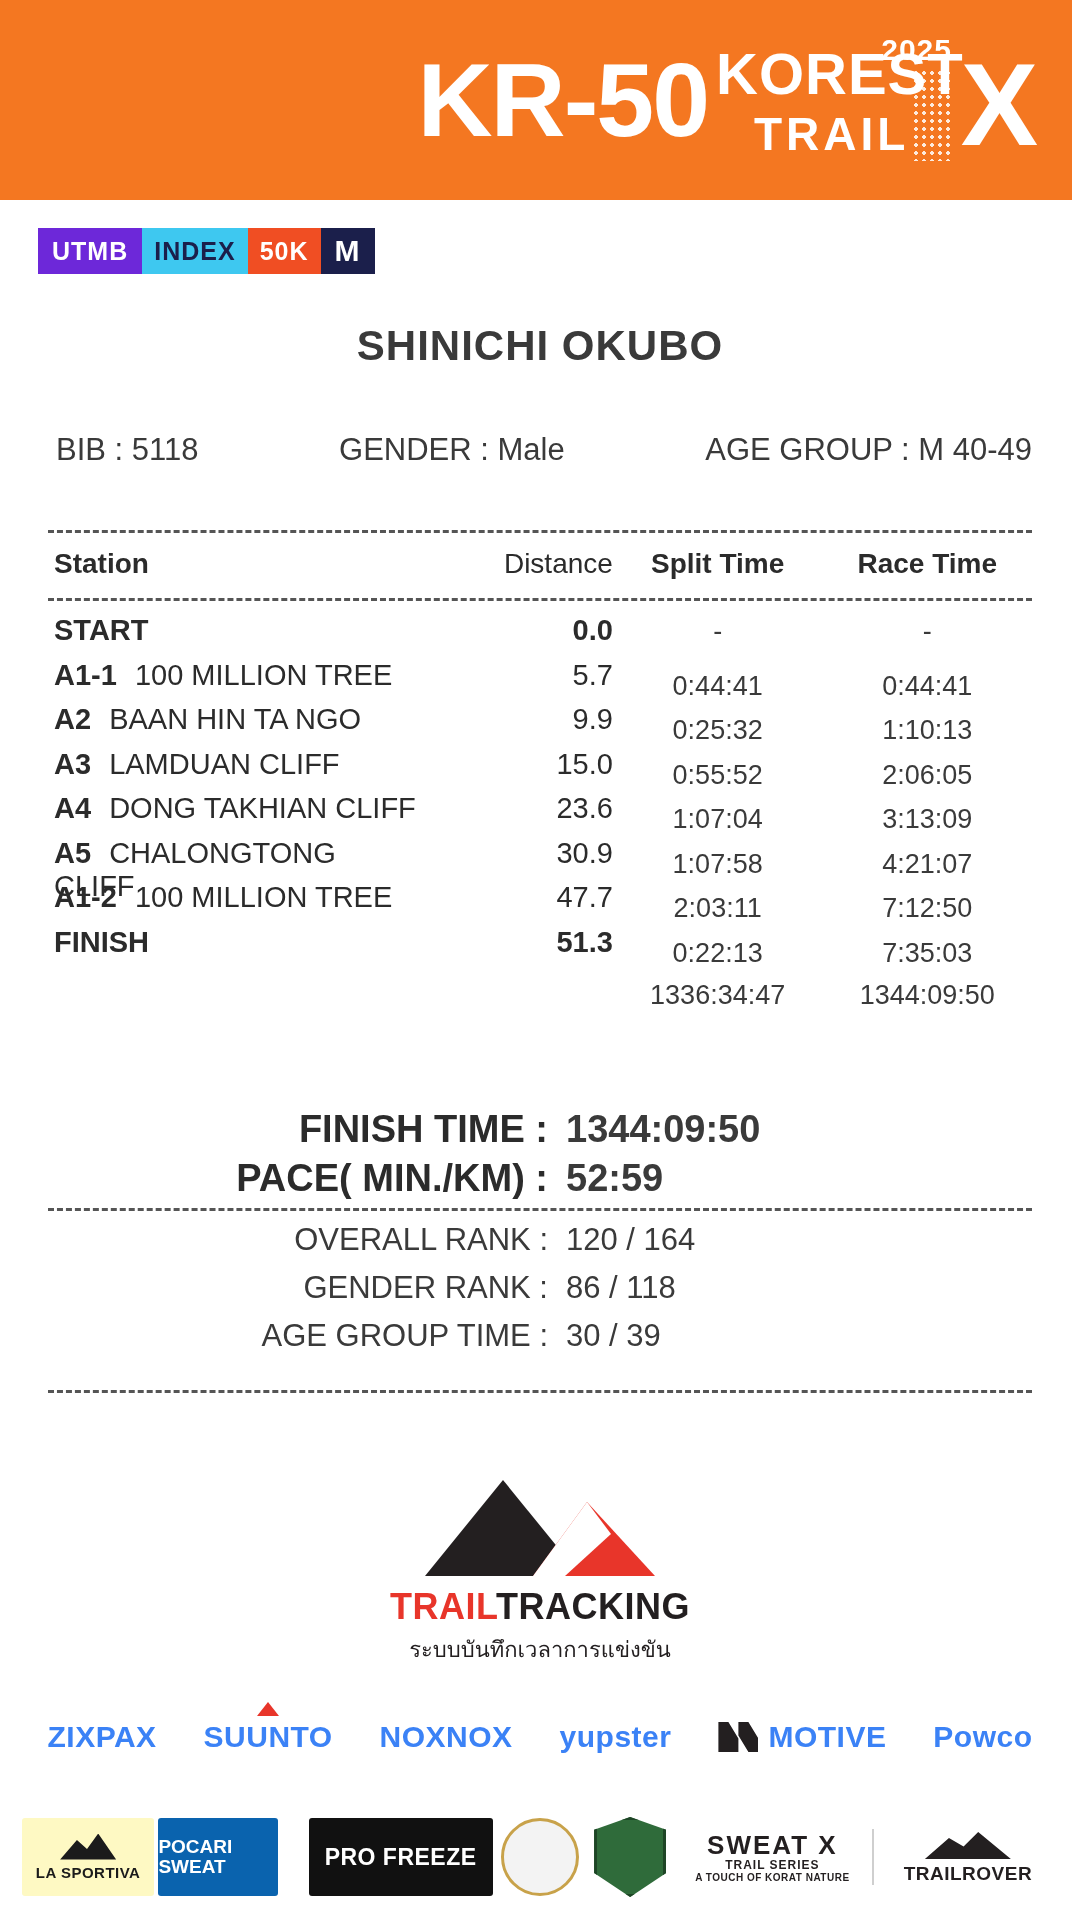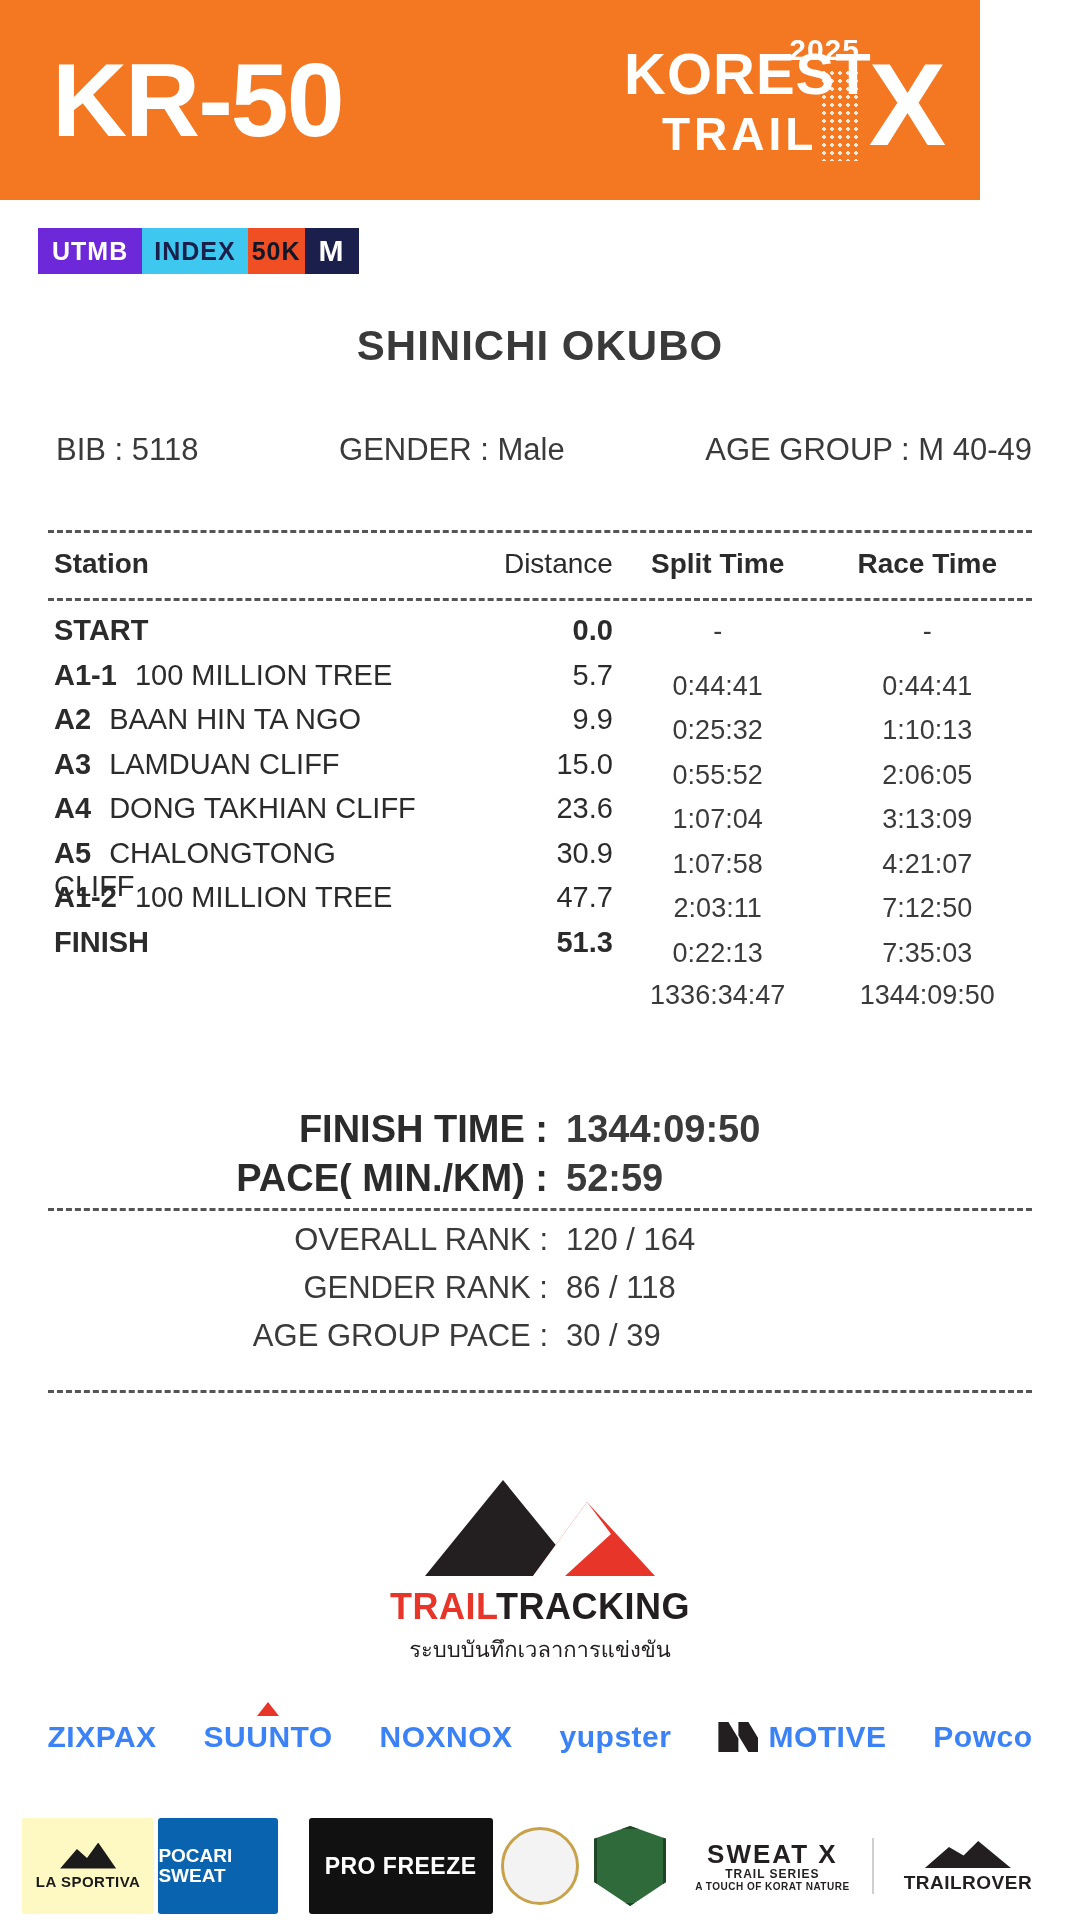--- a/index.html
+++ b/index.html
@@ -13,26 +13,26 @@
     position: relative;
     font-family: "Liberation Sans", sans-serif;
     color: #231f20;
     overflow: hidden;
   }
 
   
   .header {
     position: absolute;
     left: 0; top: 0;
-    width: 980px;
+    width: 1072px;
     height: 200px;
     background: #f47721;
     display: flex;
     align-items: center;
-    justify-content: space-between;
+    justify-content: flex-end;
   }
   .race-code {
     font-size: 104px;
     font-weight: bold;
     color: #ffffff;
     letter-spacing: -2px;
     margin-left: 52px;
     line-height: 1;
   }
   .logo-block {
@@ -99,21 +99,21 @@
   }
   .utmb-seg {
     display: flex;
     align-items: center;
     justify-content: center;
     font-size: 25px;
     letter-spacing: 1px;
   }
   .seg-utmb { background: #6d28d9; color: #ffffff; padding: 0 14px; }
   .seg-index { background: #3ec8f0; color: #1b1f4b; padding: 0 12px; }
-  .seg-50k  { background: #f04e23; color: #0f172a; padding: 0 4px; }
+  .seg-50k  { background: #f04e23; color: #ffffff; padding: 0 12px; }
   .seg-m    { background: #1b1f4b; color: #ffffff; padding: 0 14px; font-size: 30px; }
 
   
   .athlete-name {
     position: absolute;
     top: 322px;
     width: 1080px;
     text-align: center;
     font-size: 42px;
     font-weight: bold;
@@ -281,21 +281,21 @@
     left: 0;
     top: 1818px;
     width: 1080px;
     display: flex;
     align-items: center;
     justify-content: space-around;
     padding: 0 20px;
     box-sizing: border-box;
   }
   .sp2 {
-    height: 96px;
+    height: 78px;
     display: flex;
     align-items: center;
     justify-content: center;
     border-radius: 3px;
     font-weight: bold;
   }
   .sp-sportiva {
     width: 132px; background: #fef9c3; color: #1b1b1b;
     flex-direction: column; font-size: 15px; letter-spacing: 0.5px;
   }
@@ -503,21 +503,21 @@
 <div class="rank-block">
   <div class="rank-line">
     <span class="rlabel">OVERALL RANK :</span>
     <span class="rvalue">120 / 164</span>
   </div>
   <div class="rank-line">
     <span class="rlabel">GENDER RANK :</span>
     <span class="rvalue">86 / 118</span>
   </div>
   <div class="rank-line">
-    <span class="rlabel">AGE GROUP PACE :</span>
+    <span class="rlabel">AGE GROUP TIME :</span>
     <span class="rvalue">30 / 39</span>
   </div>
 </div>
 
 <div class="dash" style="top:1390px"></div>
 
 <div class="tt-block">
   <div class="tt-mark">
     <svg width="250" height="108" viewBox="0 0 250 108">
       <polygon points="10,104 88,8 166,104" fill="#231f20"></polygon>

